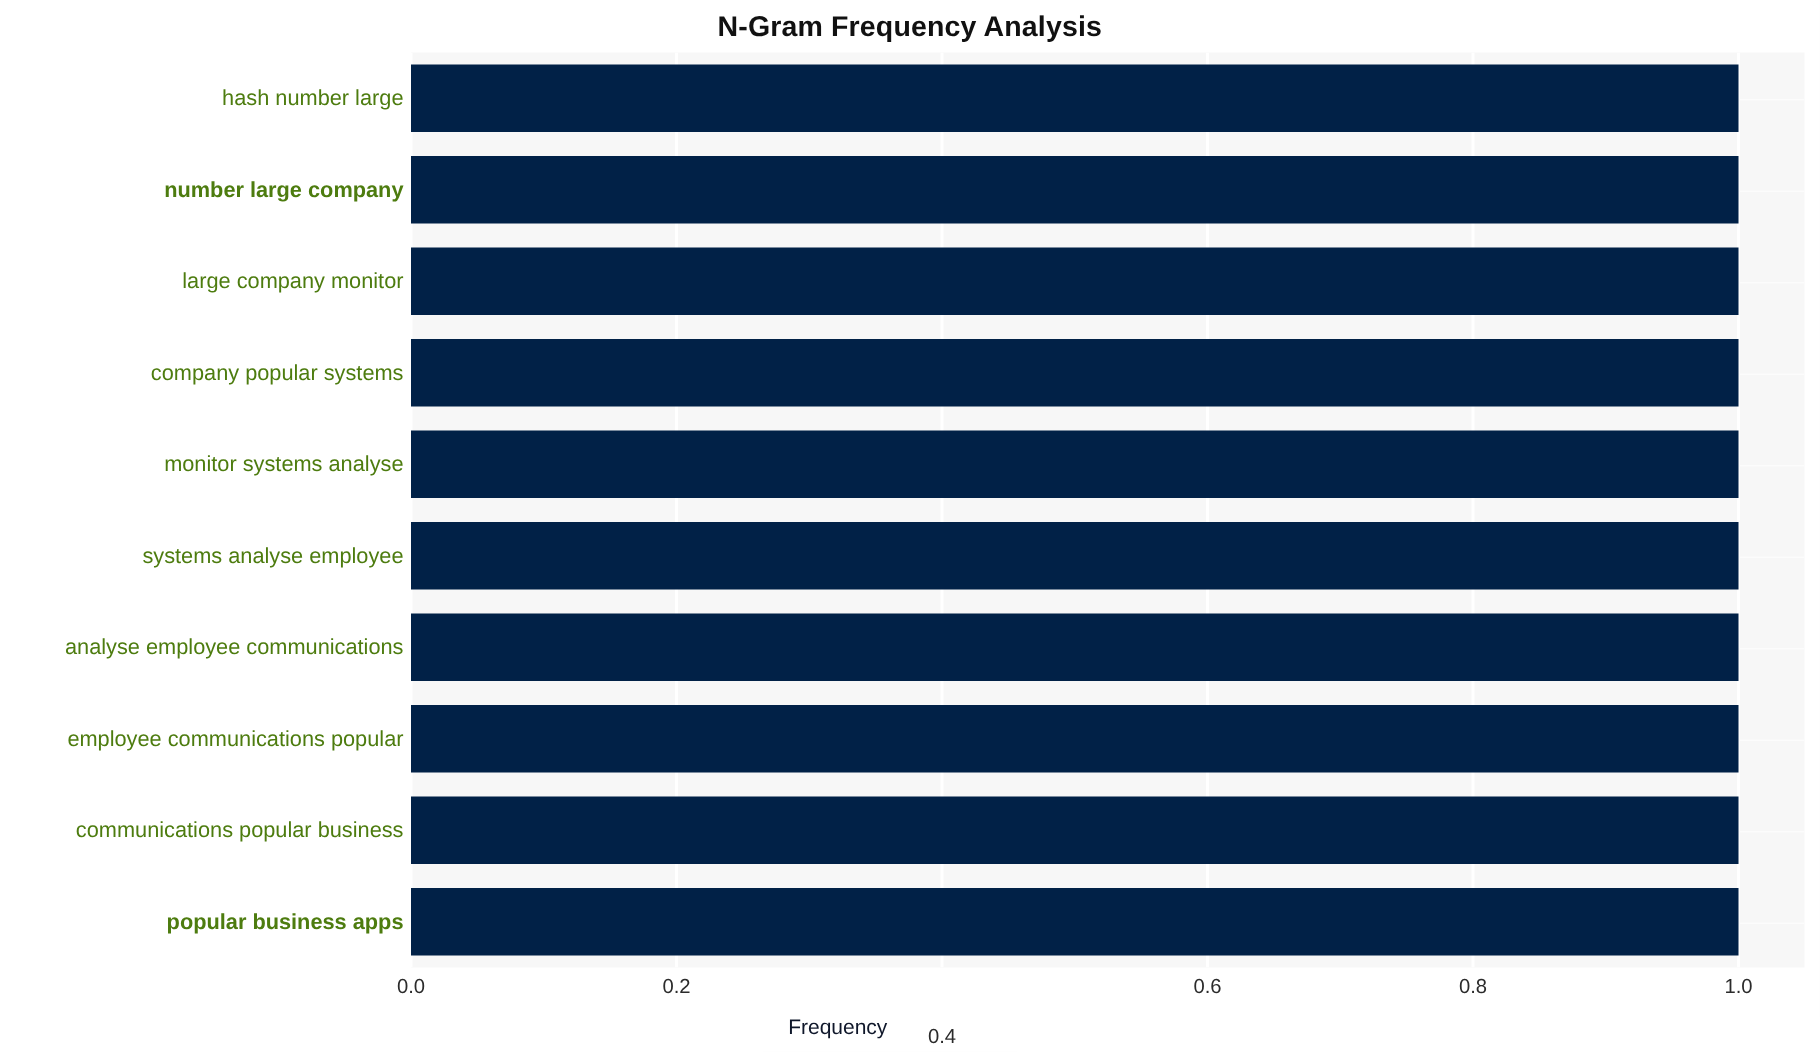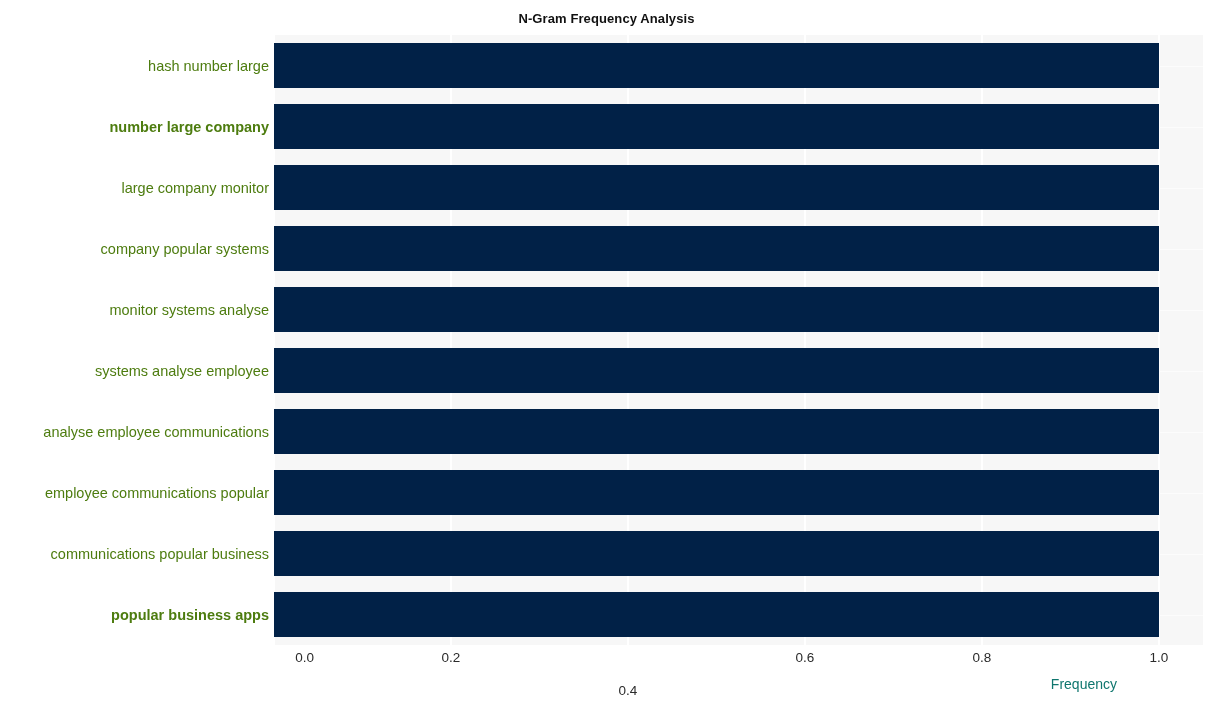--- a/index.html
+++ b/index.html
@@ -23,21 +23,21 @@
     background: #ffffff;
   }
 
   
   #chart-title {
     position: absolute;
     left: 0;
     top: 6px;
     width: 1213px;
     text-align: center;
-    font-size: 13px;
+    font-size: 19px;
     font-weight: bold;
     color: #111111;
     letter-spacing: 0.1px;
     line-height: 26px;
   }
 
   
   #plot-area {
     position: absolute;
     left: 274px;
@@ -92,23 +92,23 @@
     font-size: 13.5px;
     color: #2b2b2b;
     line-height: 16px;
   }
 
   #xaxis-label {
     position: absolute;
     top: 675px;
     left: 0;
     width: 1117px;
-    text-align: right;
+    text-align: center;
     font-size: 14px;
-    color: #0f766e;
+    color: #0f172a;
     line-height: 18px;
   }
 </style>
 </head>
 <body>
 
 <div id="figure">
 
   <div id="chart-title">N-Gram Frequency Analysis</div>
 
@@ -153,21 +153,21 @@
       <div class="ylabel" style="top: 179.5px;">large company monitor</div>
       <div class="ylabel" style="top: 240.5px;">company popular systems</div>
       <div class="ylabel" style="top: 301.5px; text-align: center;">monitor systems analyse</div>
       <div class="ylabel" style="top: 362.5px;">systems analyse employee</div>
       <div class="ylabel" style="top: 423.5px; margin-left: 18px;">analyse employee communications</div>
       <div class="ylabel" style="top: 484.5px;">employee communications popular</div>
       <div class="ylabel" style="top: 545.5px;">communications popular business</div>
       <div class="ylabel" style="top: 606.5px; font-weight: bold;">popular business apps</div>
     </div>
   <div id="xticks-layer">
-      <div class="xtick" style="left: 274px; text-align: right;">0.0</div>
+      <div class="xtick" style="left: 274px;">0.0</div>
       <div class="xtick" style="left: 451px;">0.2</div>
       <div class="xtick" style="left: 628px; margin-top: 33px;">0.4</div>
       <div class="xtick" style="left: 805px;">0.6</div>
       <div class="xtick" style="left: 982px;">0.8</div>
       <div class="xtick" style="left: 1159px;">1.0</div>
     </div>
 
   <div id="xaxis-label">Frequency</div>
 
 </div>

